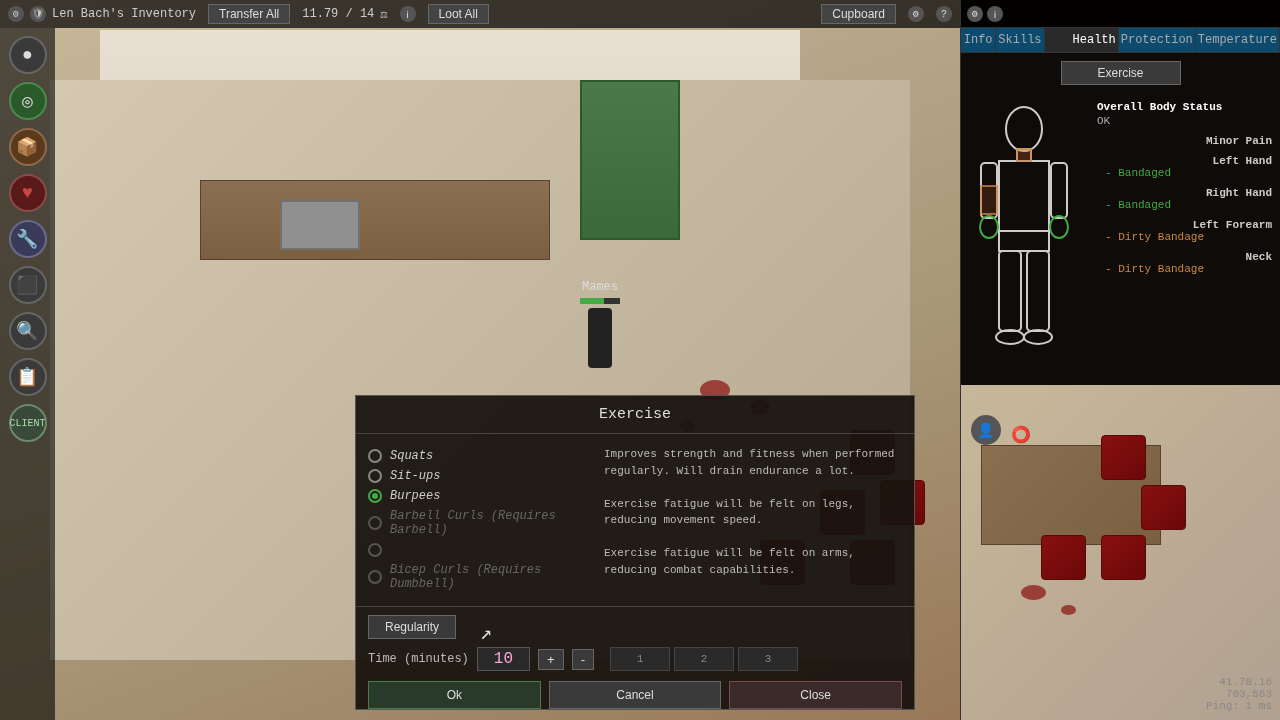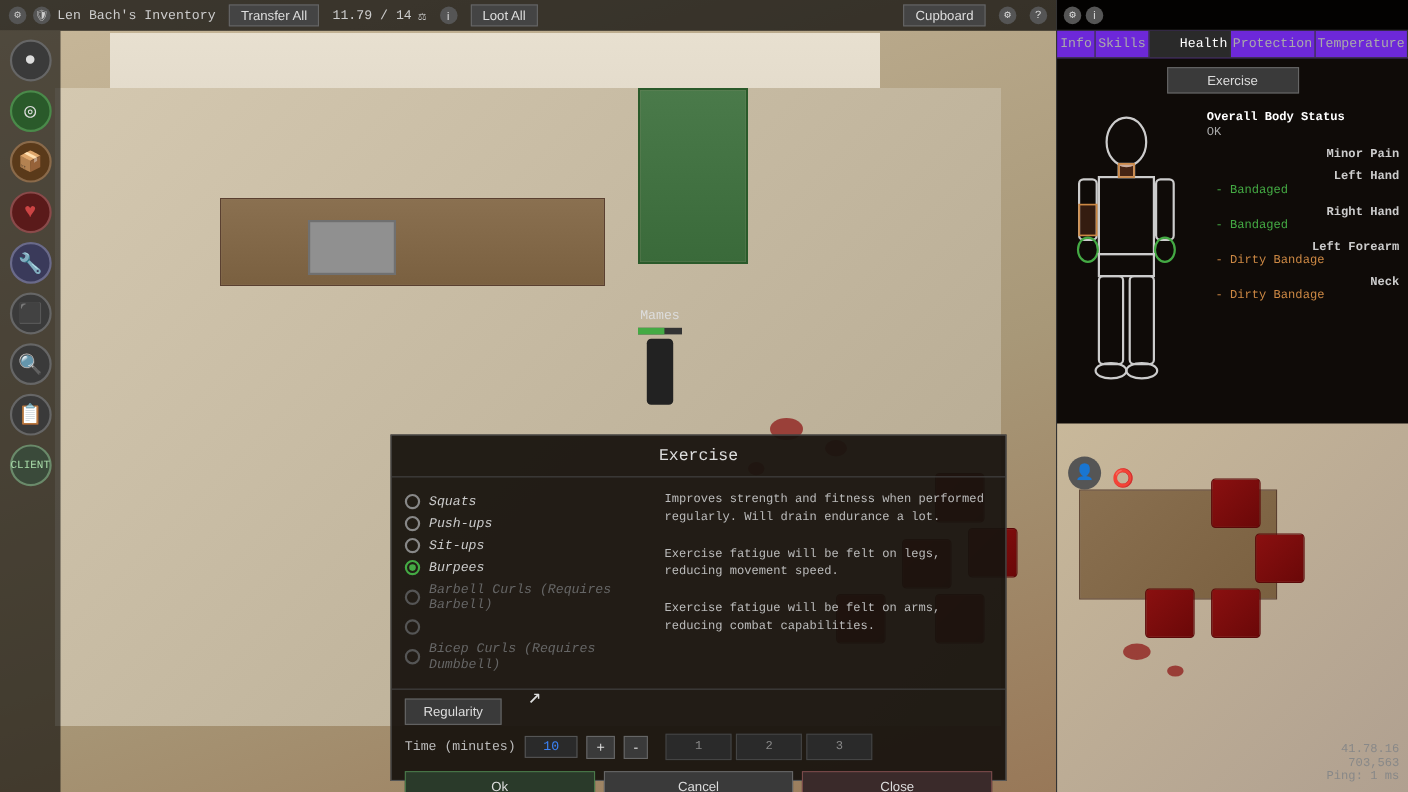--- a/index.html
+++ b/index.html
@@ -243,21 +243,21 @@
       display: flex;
       align-items: center;
       padding: 0 6px;
       gap: 4px;
       border-bottom: 1px solid #333;
     }
 
     
     #health-tabs {
       display: flex;
-      background: #6d28d9;
+      background: #0c4a6e;
       border-bottom: 1px solid #333;
     }
 
     .health-tab {
       flex: 1;
       text-align: center;
       padding: 5px 2px;
       cursor: pointer;
       font-size: 12px;
       color: #aaa;
@@ -473,23 +473,23 @@
     }
 
     .time-label {
       font-size: 12px;
       color: #bbb;
     }
 
     .time-value {
       background: #2a2a2a;
       border: 1px solid #555;
-      color: #3b82f6;
+      color: #f9a8d4;
       padding: 2px 16px;
-      font-size: 12px;
+      font-size: 16px;
       min-width: 36px;
       text-align: center;
     }
 
     .time-adjust {
       background: #3a3a3a;
       border: 1px solid #666;
       color: #ddd;
       padding: 2px 8px;
       cursor: pointer;
@@ -729,24 +729,20 @@
 <div id="exercise-modal">
   <div class="modal-title">Exercise</div>
   <div class="modal-body">
     <div class="exercise-list">
 
       <div class="exercise-item">
         <div class="radio-btn"></div>
         <span>Squats</span>
       </div>
 
-      <div class="exercise-item">
-        <div class="radio-btn"></div>
-        <span>Push-ups</span>
-      </div>
 
       <div class="exercise-item">
         <div class="radio-btn"></div>
         <span>Sit-ups</span>
       </div>
 
       <div class="exercise-item">
         <div class="radio-btn selected"></div>
         <span>Burpees</span>
       </div>

